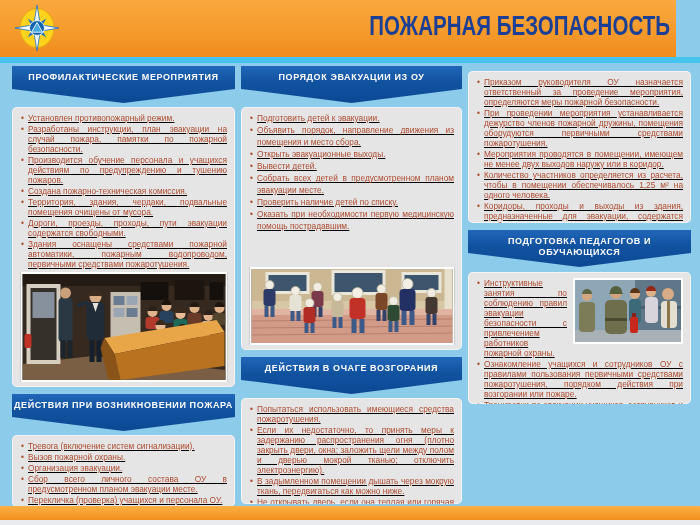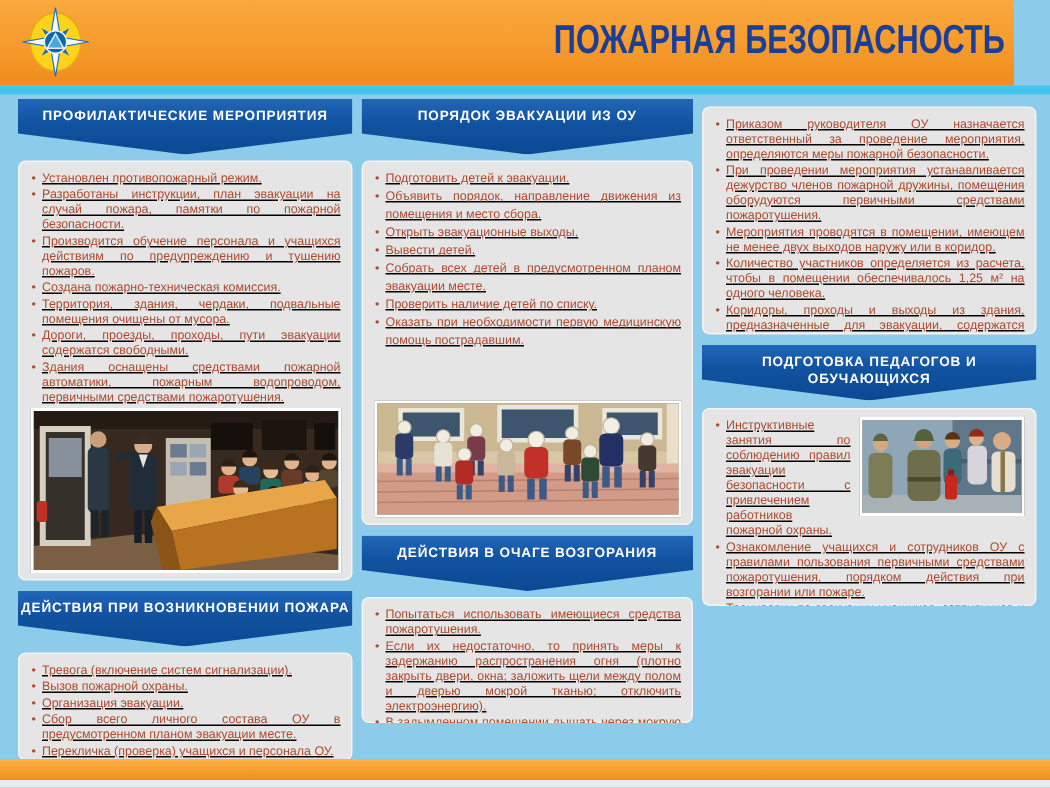--- a/index.html
+++ b/index.html
@@ -46,21 +46,21 @@
     color:#AE4A2E;font-size:8.3px;line-height:10px;text-align:justify;
   }
   .panel ul{margin:0;padding:0;list-style:none;}
   .panel li{position:relative;padding-left:8px;margin:0 0 1px 0;}
   .panel li::before{content:"\2022";position:absolute;left:1px;top:0;}
   .roomy li{line-height:11.3px;}
   
   .p-c1s1{margin-top:4px;height:280px;}
   .p-c1s2{margin-top:4px;height:72px;}
   .p-c2s1{margin-top:4px;height:243px;}
-  .p-c2s2{margin-top:4px;height:84px;}
+  .p-c2s2{margin-top:4px;height:106px;}
   .p-c3s1{margin-top:5px;height:152px;}
   .p-c3s2{margin-top:5px;height:132px;}
   .mt{margin-top:7px;}
   
   .photo{border:2px solid #ffffff;background:#555;display:block;}
   .photo-bottom{position:absolute;left:50%;transform:translateX(-50%);bottom:5px;}
   .photo-float{float:right;margin:0 0 2px 6px;}
   .photo svg{display:block;}
 </style>
 </head>

